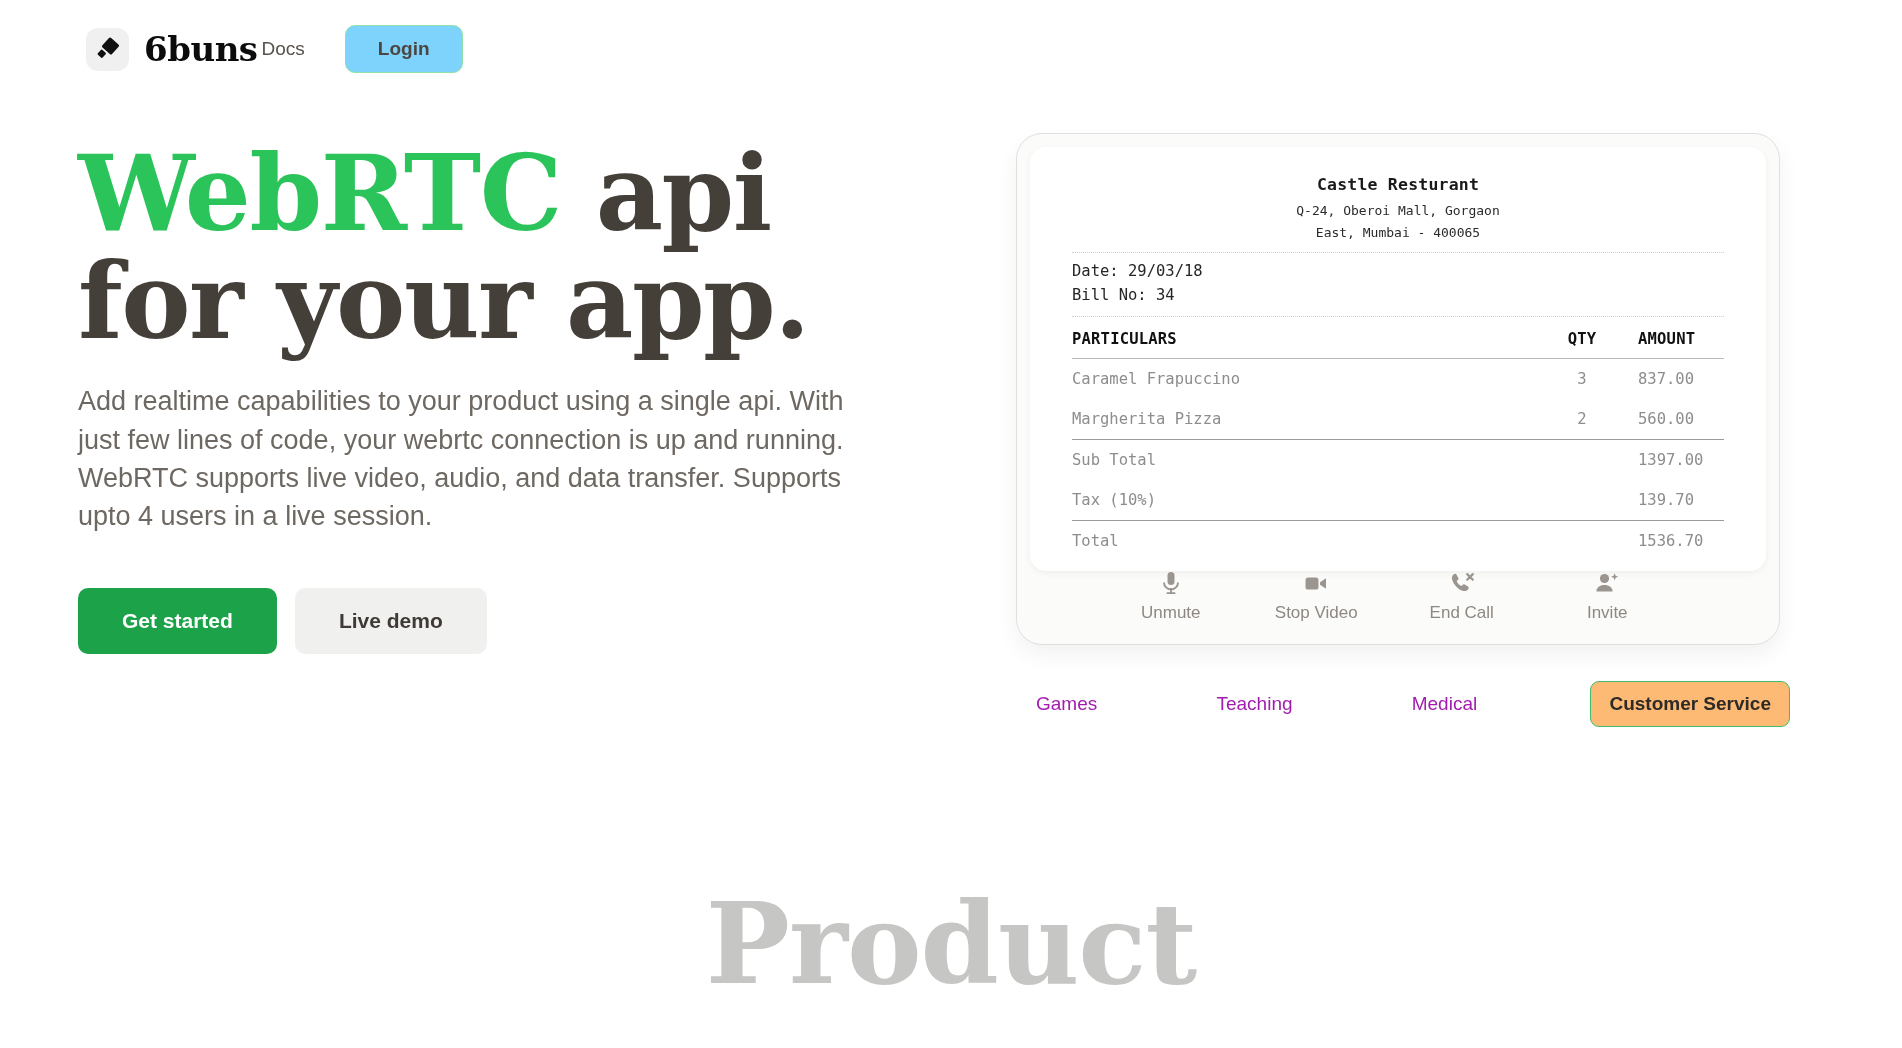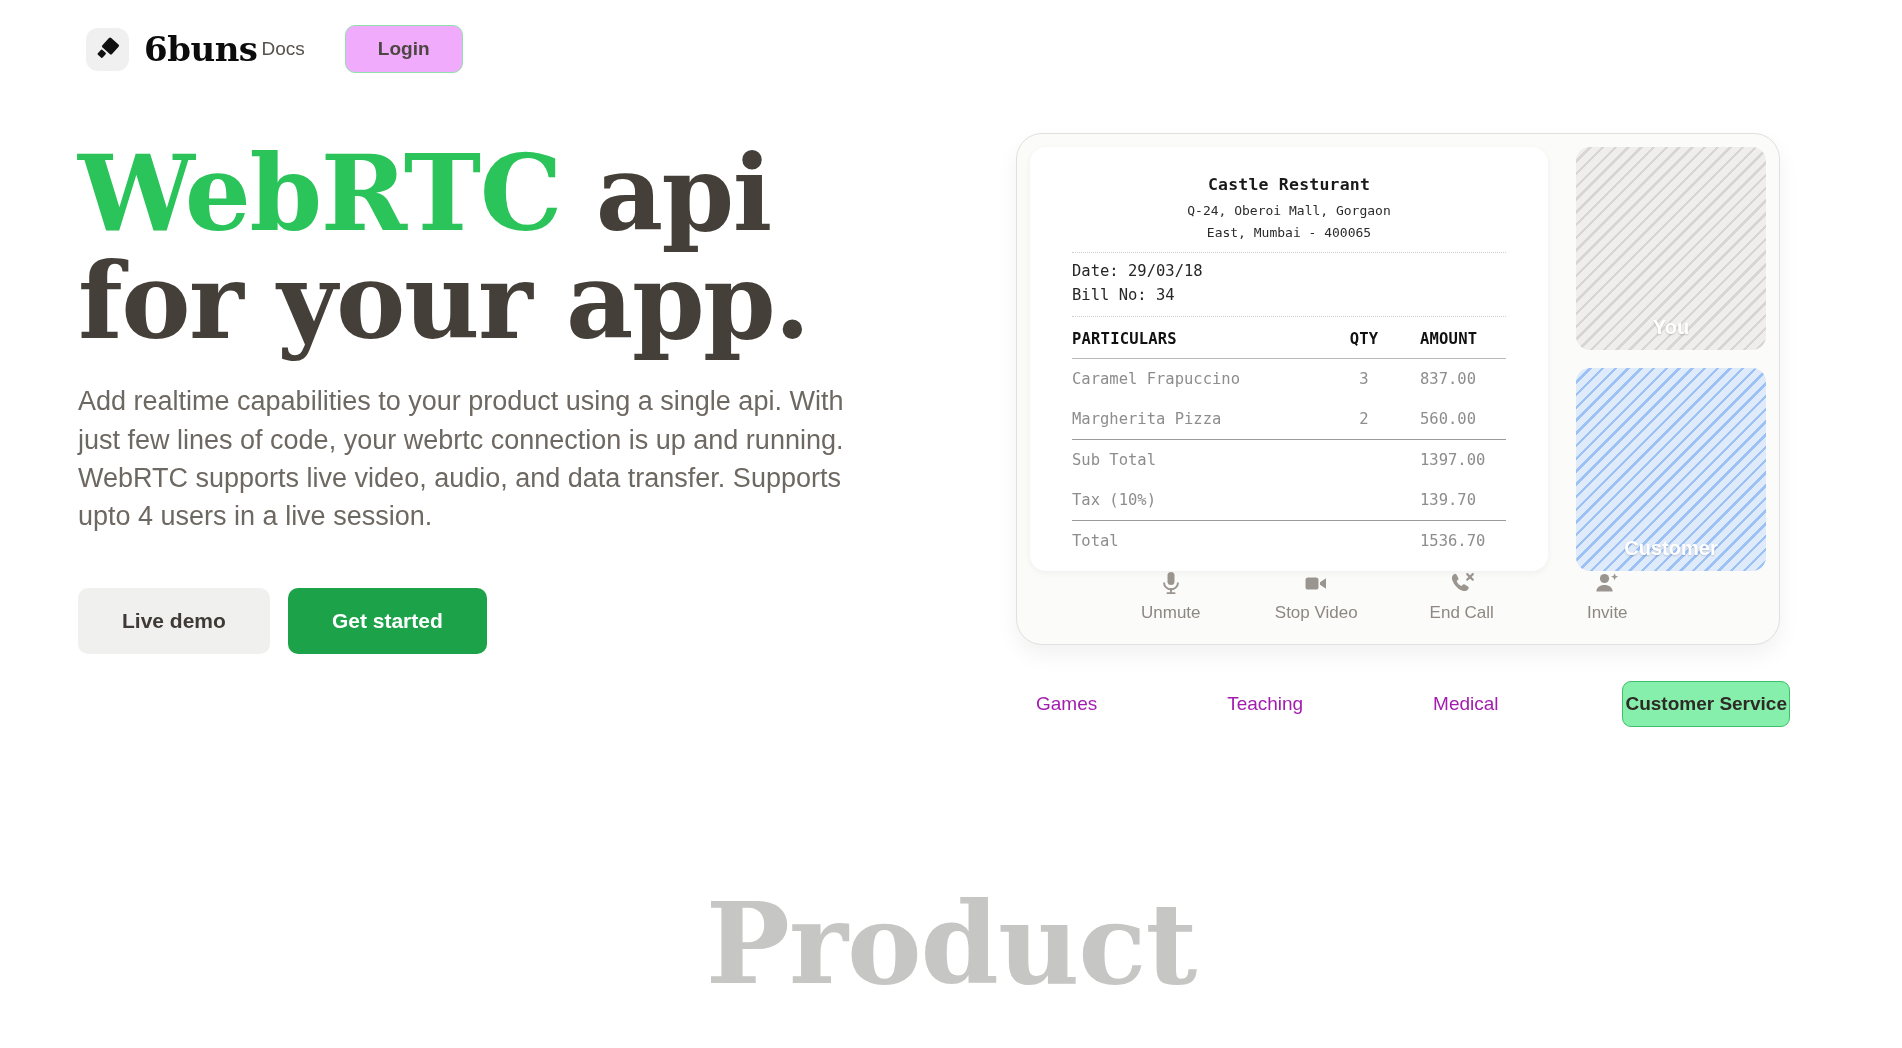--- a/index.html
+++ b/index.html
@@ -62,21 +62,21 @@
     color: #57514c;
     text-decoration: none;
     font-family: "Liberation Sans", sans-serif;
     padding: 6px 4px;
   }
 
   .login-btn {
     font-size: 19px;
     font-weight: 700;
     color: #4d4640;
-    background: #f0abfc;
+    background: #7dd3fc;
     border: 1.5px solid #8fe1a8;
     border-radius: 10px;
     padding: 12px 32px;
     cursor: pointer;
     font-family: "Liberation Sans", sans-serif;
   }
 
   
   .hero-left {
     position: absolute;
@@ -284,24 +284,24 @@
     color: #a21caf;
     cursor: pointer;
     background: none;
     border: none;
     font-family: "Liberation Sans", sans-serif;
     padding: 10px 6px;
   }
   .tab-active {
     font-weight: 700;
     color: #2e2a26;
-    background: #86efac;
+    background: #fdba74;
     border: 1.5px solid #3fbf6b;
     border-radius: 9px;
-    padding: 11px 2px;
+    padding: 11px 18px;
   }
 
   
   .product-title {
     position: absolute;
     top: 878px;
     left: 0;
     width: 1902px;
     text-align: center;
     font-family: "DejaVu Serif", "Liberation Serif", serif;
@@ -335,22 +335,22 @@
 <div class="hero-left">
 
   <h1 class="headline">
     <span class="hl-green">WebRTC</span><span> api</span><br>
     <span>for your app.</span>
   </h1>
 
   <p class="subtext">Add realtime capabilities to your product using a single api. With just few lines of code, your webrtc connection is up and running. WebRTC supports live video, audio, and data transfer. Supports upto 4 users in a live session.</p>
 
   <div class="cta-row">
+    <button class="btn btn-primary">Get started</button>
     <button class="btn btn-secondary">Live demo</button>
-    <button class="btn btn-primary">Get started</button>
   </div>
 </div>
 
 <div class="demo-wrap">
   <div class="demo-outer">
 
     <div class="demo-stage">
 
       <div class="receipt-card">
         <div class="r-title">Castle Resturant</div>
@@ -395,28 +395,20 @@
             </tr>
             <tr class="rowline-strong">
               <td>Total</td>
               <td class="c-qty"></td>
               <td class="c-amt">1536.70</td>
             </tr>
           </tbody>
         </table>
       </div>
 
-      <div class="video-col">
-        <div class="vtile vtile-you">
-          <span class="vlabel">You</span>
-        </div>
-        <div class="vtile vtile-cust">
-          <span class="vlabel">Customer</span>
-        </div>
-      </div>
     </div>
 
     <div class="controls">
 
       <div class="ctrl">
         <span>
           <svg width="22" height="25" viewBox="0 0 22 25" aria-hidden="true">
             <rect x="7.5" y="1" width="7" height="13" rx="3.5"></rect>
             <path d="M4 11.5a7 7 0 0 0 14 0" fill="none" stroke="#9b958f" stroke-width="1.9"></path>
             <rect x="10.1" y="17" width="1.8" height="5"></rect>

